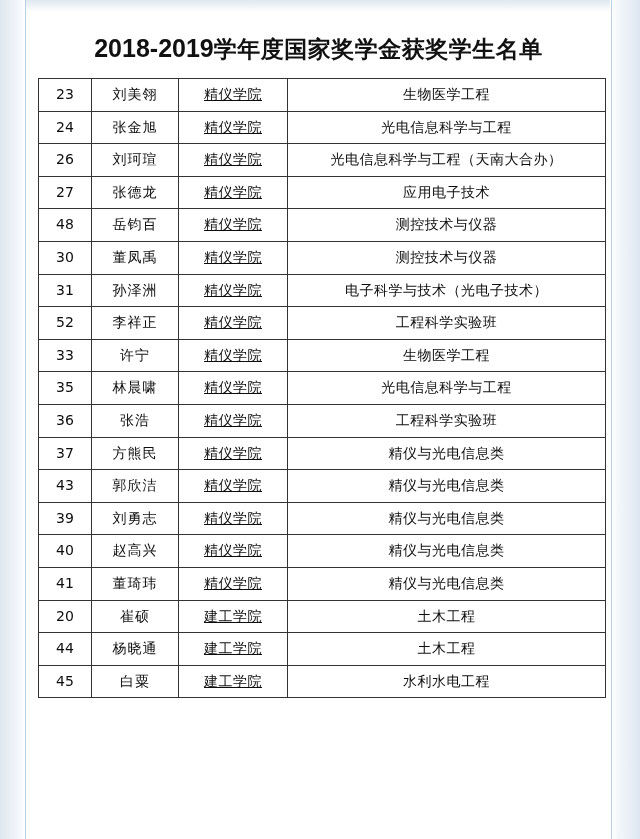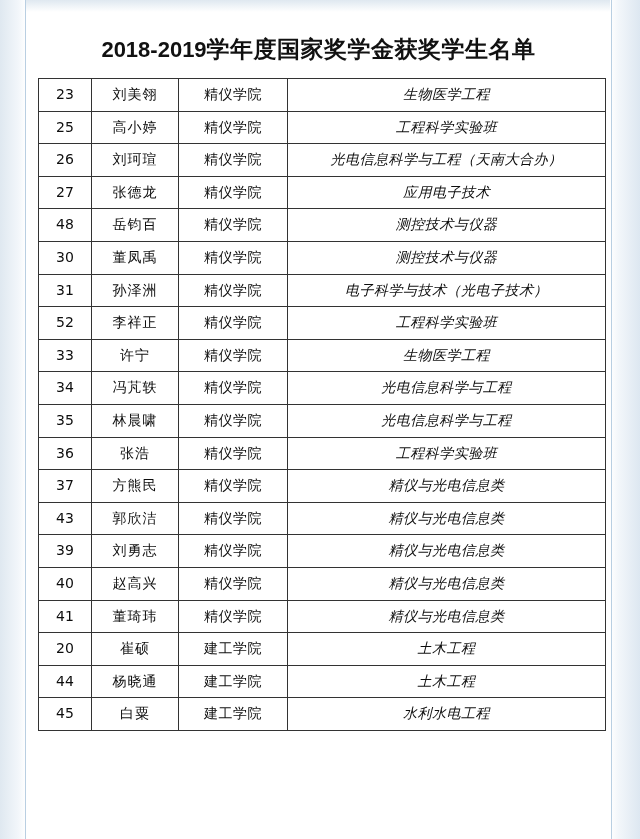--- a/index.html
+++ b/index.html
@@ -52,21 +52,21 @@
     font-family: "DejaVu Sans", "Liberation Sans", sans-serif;
     font-weight: bold;
     font-size: 23px;
     letter-spacing: 0.5px;
     color: #111111;
     white-space: nowrap;
   }
   .title .num {
     font-family: "Liberation Sans", sans-serif;
     font-weight: bold;
-    font-size: 22px;
+    font-size: 25px;
     letter-spacing: 0px;
   }
 
   table.roster {
     border-collapse: collapse;
     width: 563px;
     margin: 0 0 0 12px;
     table-layout: fixed;
   }
   table.roster td {
@@ -75,22 +75,22 @@
     text-align: center;
     vertical-align: middle;
     font-size: 14px;
     color: #0d0d0d;
     font-family: "DejaVu Sans", "Liberation Sans", sans-serif;
     padding: 0;
     line-height: 1.1;
   }
   td.c-id    { width: 52px;  font-family: "Liberation Sans", sans-serif; font-size: 14px; }
   td.c-name  { width: 86px;  letter-spacing: 1px; }
-  td.c-dept  { width: 108px; letter-spacing: 0.5px; }
-  td.c-major { width: 317px; letter-spacing: 0.5px; font-style: italic; }
+  td.c-dept  { width: 108px; letter-spacing: 0.5px; text-decoration: underline; }
+  td.c-major { width: 317px; letter-spacing: 0.5px; }
 </style>
 </head>
 <body>
 
 <div id="page">
   <div class="edge-top"></div>
   <div class="edge-left"></div>
   <div class="edge-right"></div>
   <div class="edge-line-l"></div>
   <div class="edge-line-r"></div>
@@ -104,24 +104,24 @@
 
     <table class="roster">
       <tbody id="roster-body">
           <tr>
             <td class="c-id">23</td>
             <td class="c-name">刘美翎</td>
             <td class="c-dept">精仪学院</td>
             <td class="c-major">生物医学工程</td>
           </tr>
           <tr>
-            <td class="c-id">25</td>
-            <td class="c-name">高小婷</td>
-            <td class="c-dept">精仪学院</td>
-            <td class="c-major">工程科学实验班</td>
+            <td class="c-id">24</td>
+            <td class="c-name">张金旭</td>
+            <td class="c-dept">精仪学院</td>
+            <td class="c-major">光电信息科学与工程</td>
           </tr>
           <tr>
             <td class="c-id">26</td>
             <td class="c-name">刘珂瑄</td>
             <td class="c-dept">精仪学院</td>
             <td class="c-major">光电信息科学与工程（天南大合办）</td>
           </tr>
           <tr>
             <td class="c-id">27</td>
             <td class="c-name">张德龙</td>
@@ -150,26 +150,20 @@
             <td class="c-id">52</td>
             <td class="c-name">李祥正</td>
             <td class="c-dept">精仪学院</td>
             <td class="c-major">工程科学实验班</td>
           </tr>
           <tr>
             <td class="c-id">33</td>
             <td class="c-name">许宁</td>
             <td class="c-dept">精仪学院</td>
             <td class="c-major">生物医学工程</td>
-          </tr>
-          <tr>
-            <td class="c-id">34</td>
-            <td class="c-name">冯芃轶</td>
-            <td class="c-dept">精仪学院</td>
-            <td class="c-major">光电信息科学与工程</td>
           </tr>
           <tr>
             <td class="c-id">35</td>
             <td class="c-name">林晨啸</td>
             <td class="c-dept">精仪学院</td>
             <td class="c-major">光电信息科学与工程</td>
           </tr>
           <tr>
             <td class="c-id">36</td>
             <td class="c-name">张浩</td>

